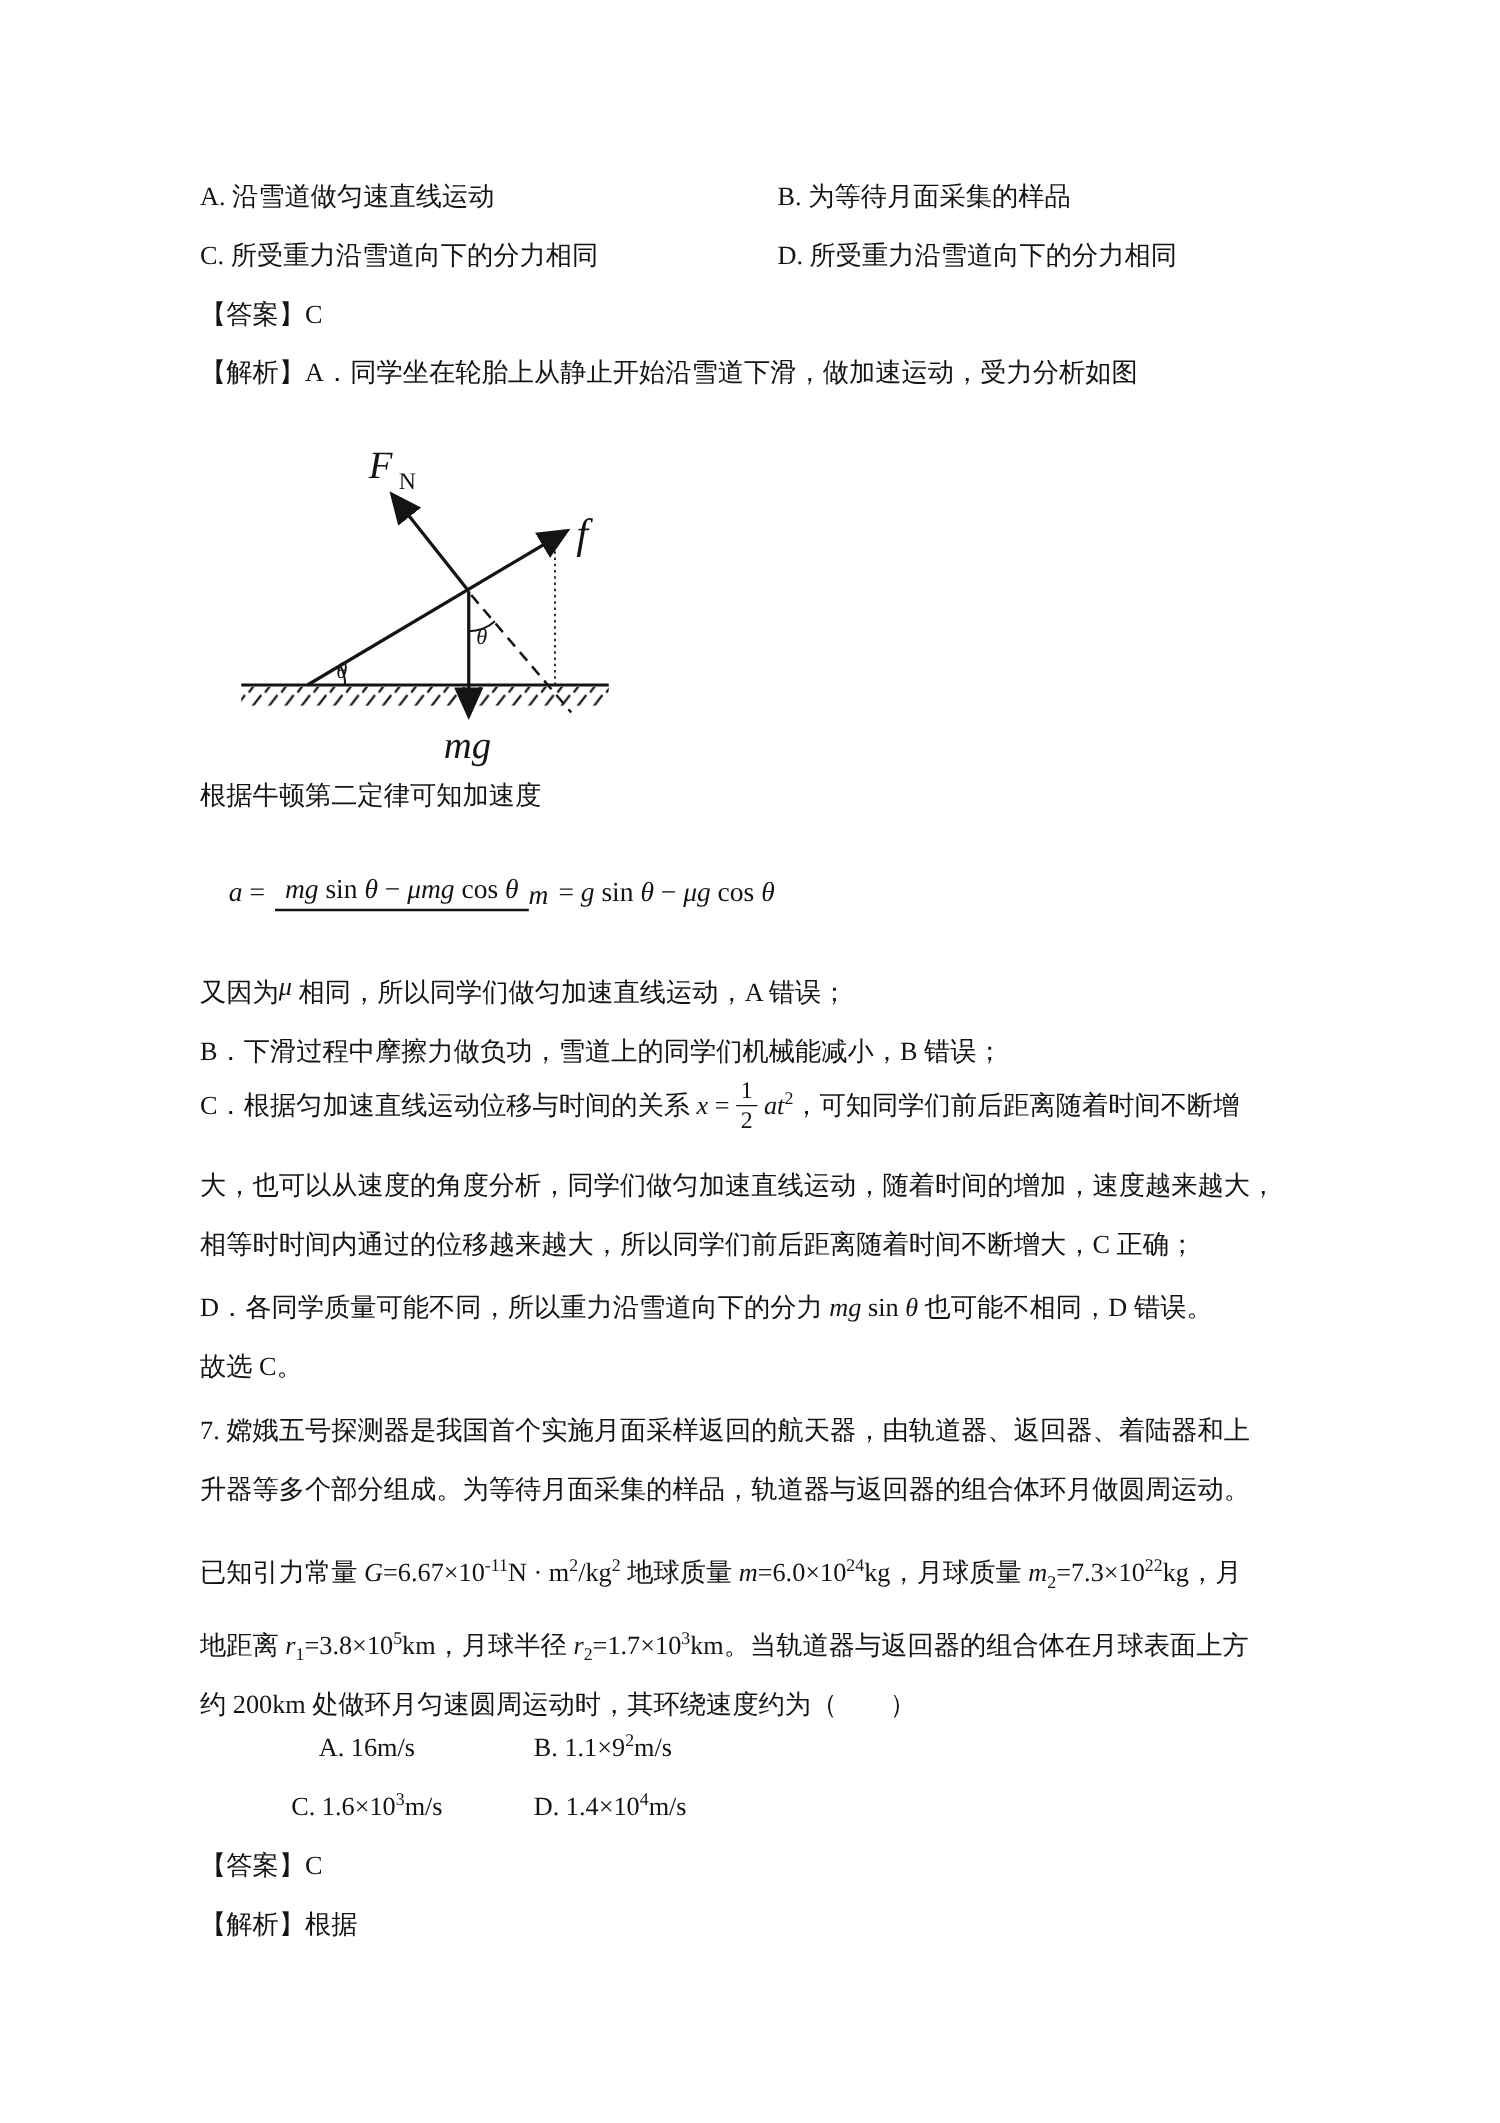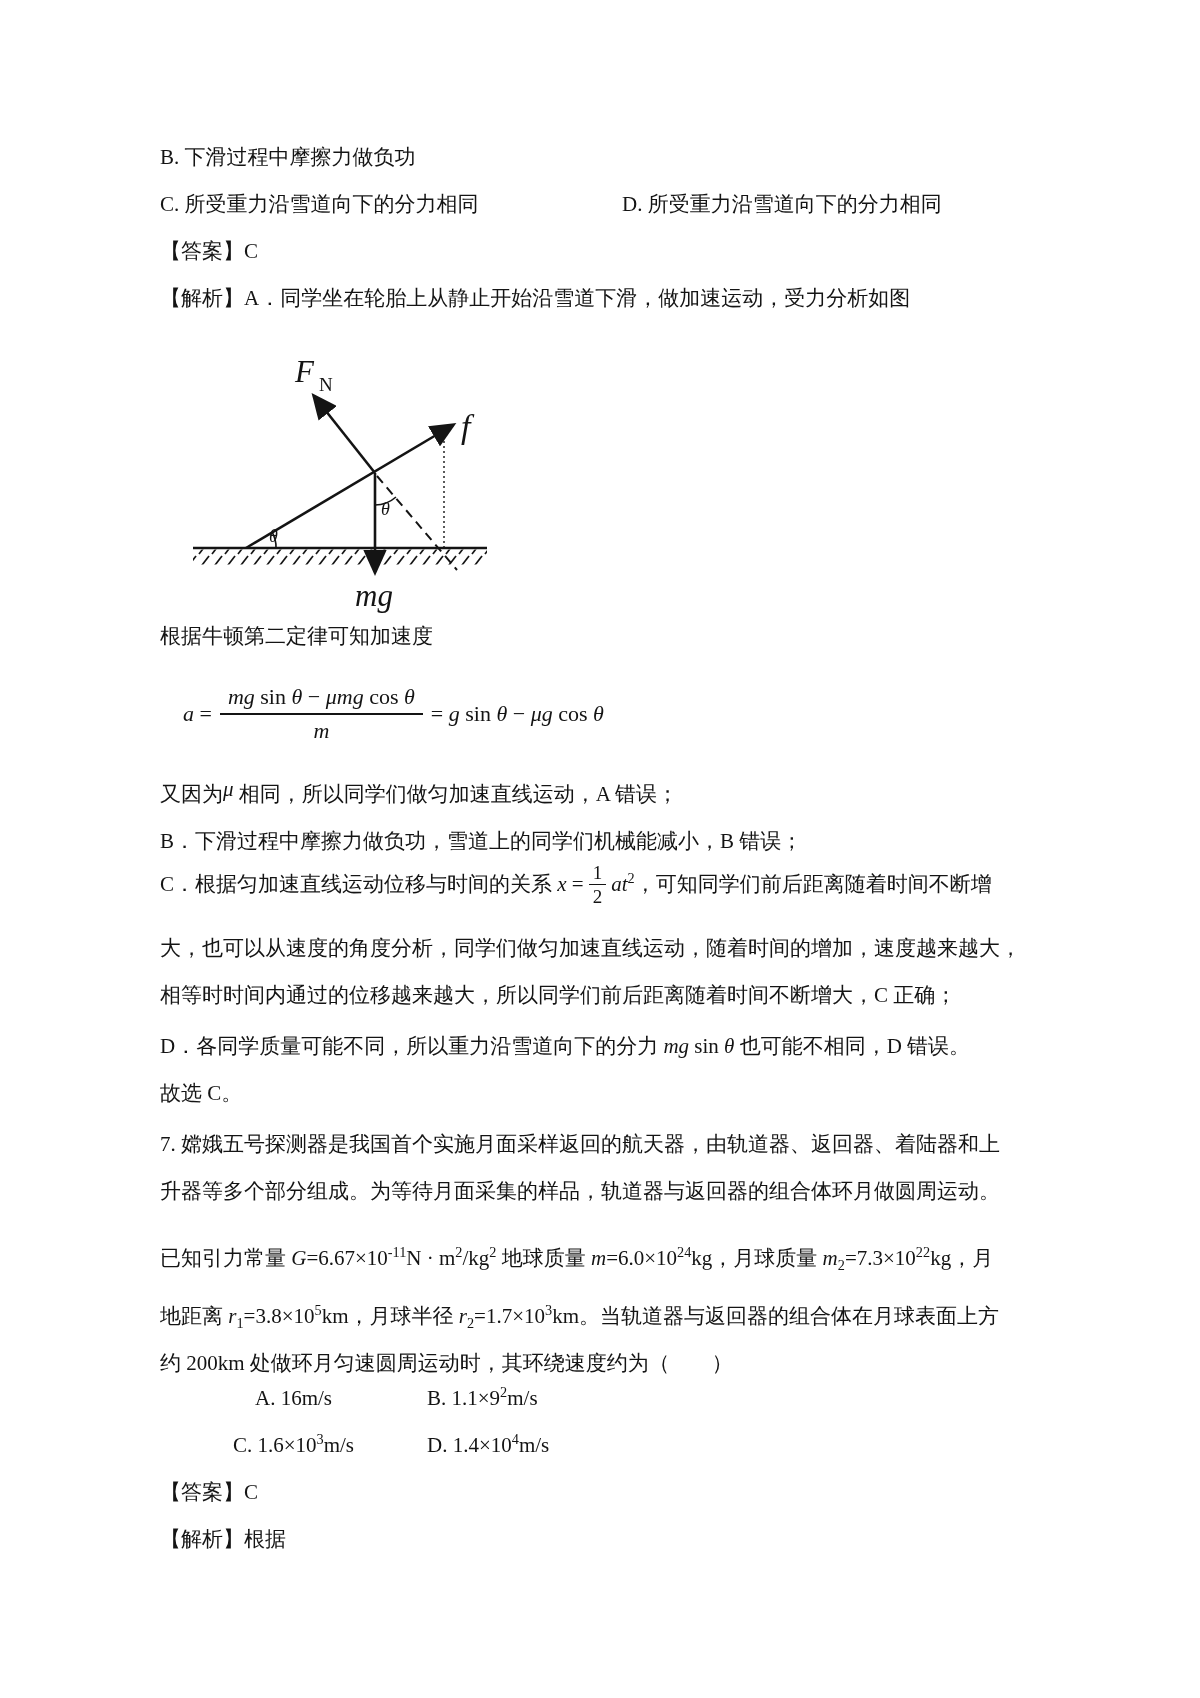--- a/index.html
+++ b/index.html
@@ -19,21 +19,21 @@
   
   .diagram-wrap{margin:0 0 5px 25px;height:290px;}
   .diagram-wrap svg{display:block;}
   .fd-big{font-family:"Liberation Serif","DejaVu Serif",serif;font-style:italic;font-size:31px;fill:#141414;}
   .fd-f{font-size:34px;}
   .fd-sub{font-family:"Liberation Serif","DejaVu Serif",serif;font-size:19px;fill:#141414;}
   .fd-th{font-family:"Liberation Serif","DejaVu Serif",serif;font-style:italic;font-size:18px;fill:#141414;}
   
   .formula-row{display:flex;align-items:center;height:76px;
                margin:28px 0 31px 23px;font-size:22px;line-height:24px;white-space:nowrap;}
-  .frac{display:inline-flex;flex-direction:column;align-items:center;margin:0 8px;}
+  .frac{display:inline-flex;flex-direction:row;align-items:center;margin:0 8px;}
   .frac .num{padding:0 8px 4px 8px;border-bottom:2px solid #141414;}
   .frac .den{padding-top:4px;}
   
   .cline{display:flex;align-items:center;height:52px;margin:5px 0 27px 0;
          font-size:21px;line-height:23px;white-space:nowrap;text-align:right;}
   .sfrac{display:inline-flex;flex-direction:column;align-items:center;
          margin:0 5px;font-size:19px;line-height:19px;}
   .sfrac .num{padding:0 4px 2px 4px;border-bottom:1.8px solid #141414;}
   .sfrac .den{padding-top:2px;}
   
@@ -41,21 +41,22 @@
   .mb32{margin-bottom:32px;} .mb23{margin-bottom:23px;} .mb26{margin-bottom:12px;}
   .mb5{margin-bottom:5px;}
   .lh26{line-height:26px;}
 </style>
 </head>
 <body>
 
 <div class="page">
 
   <div class="line opt-row">
-    <span>B. 下滑过程中摩擦力做负功</span>
+    <span class="col-q6">A. 沿雪道做匀速直线运动</span>
+    <span>B. 为等待月面采集的样品</span>
   </div>
   <div class="line opt-row">
     <span class="col-q6">C. 所受重力沿雪道向下的分力相同</span>
     <span>D. 所受重力沿雪道向下的分力相同</span>
   </div>
 
   <div class="line"><span>【答案】</span><span>C</span></div>
   <div class="line mb20"><span>【解析】</span><span>A．同学坐在轮胎上从静止开始沿雪道下滑，做加速运动，受力分析如图</span></div>
 
   <div class="diagram-wrap">

